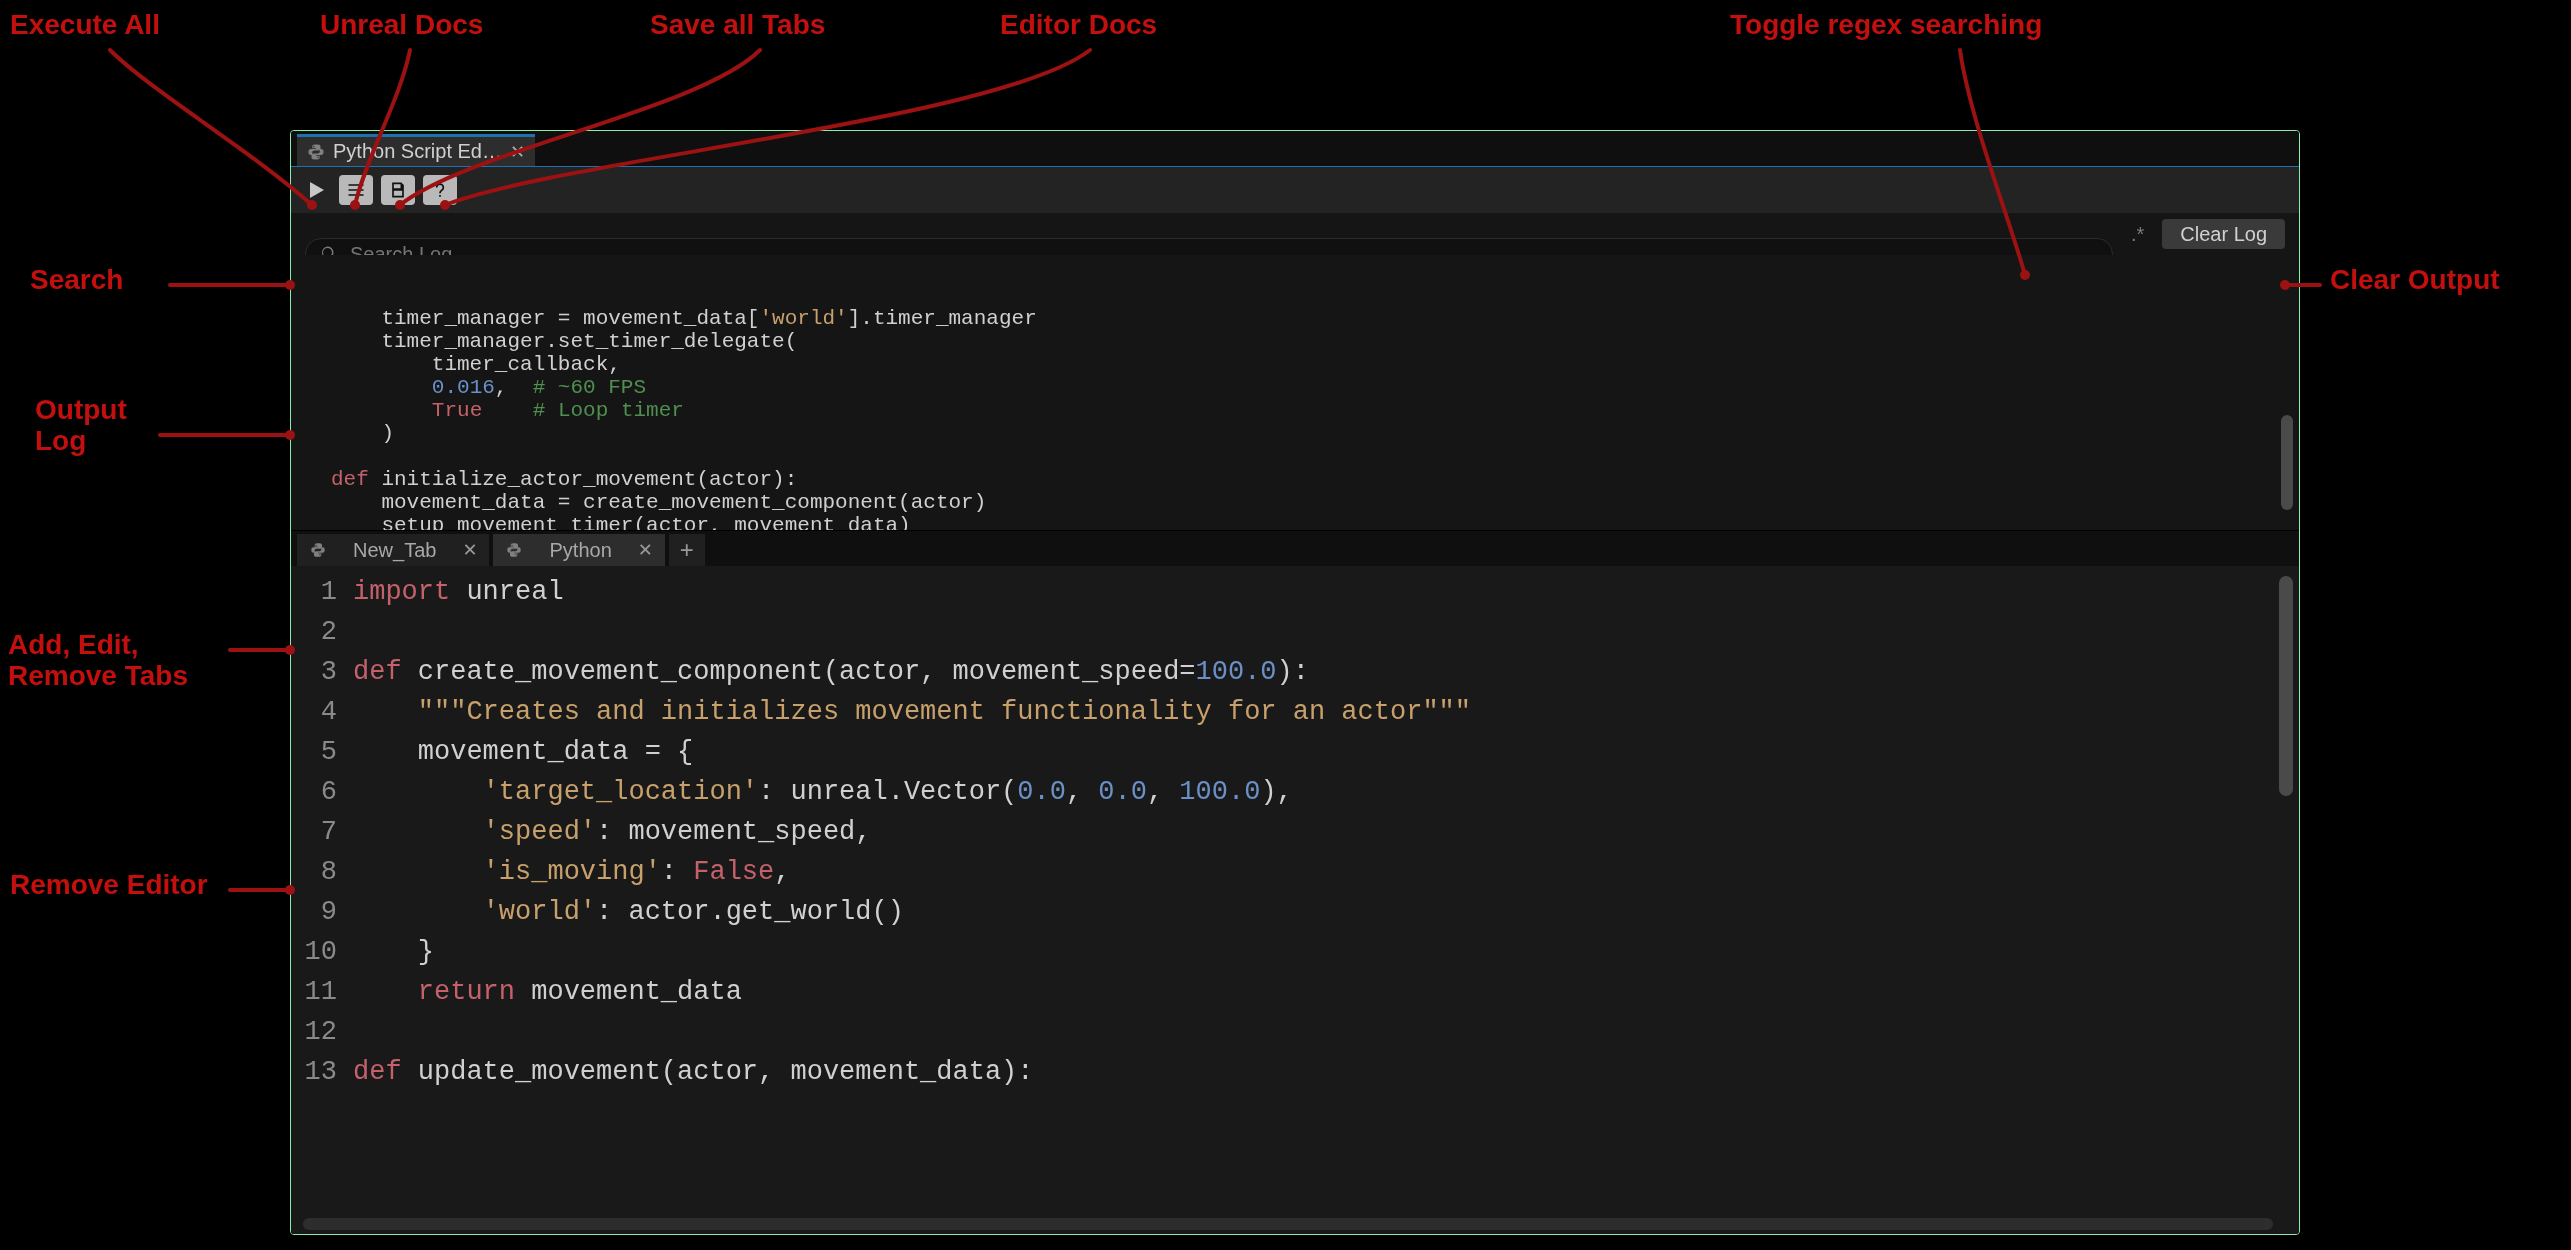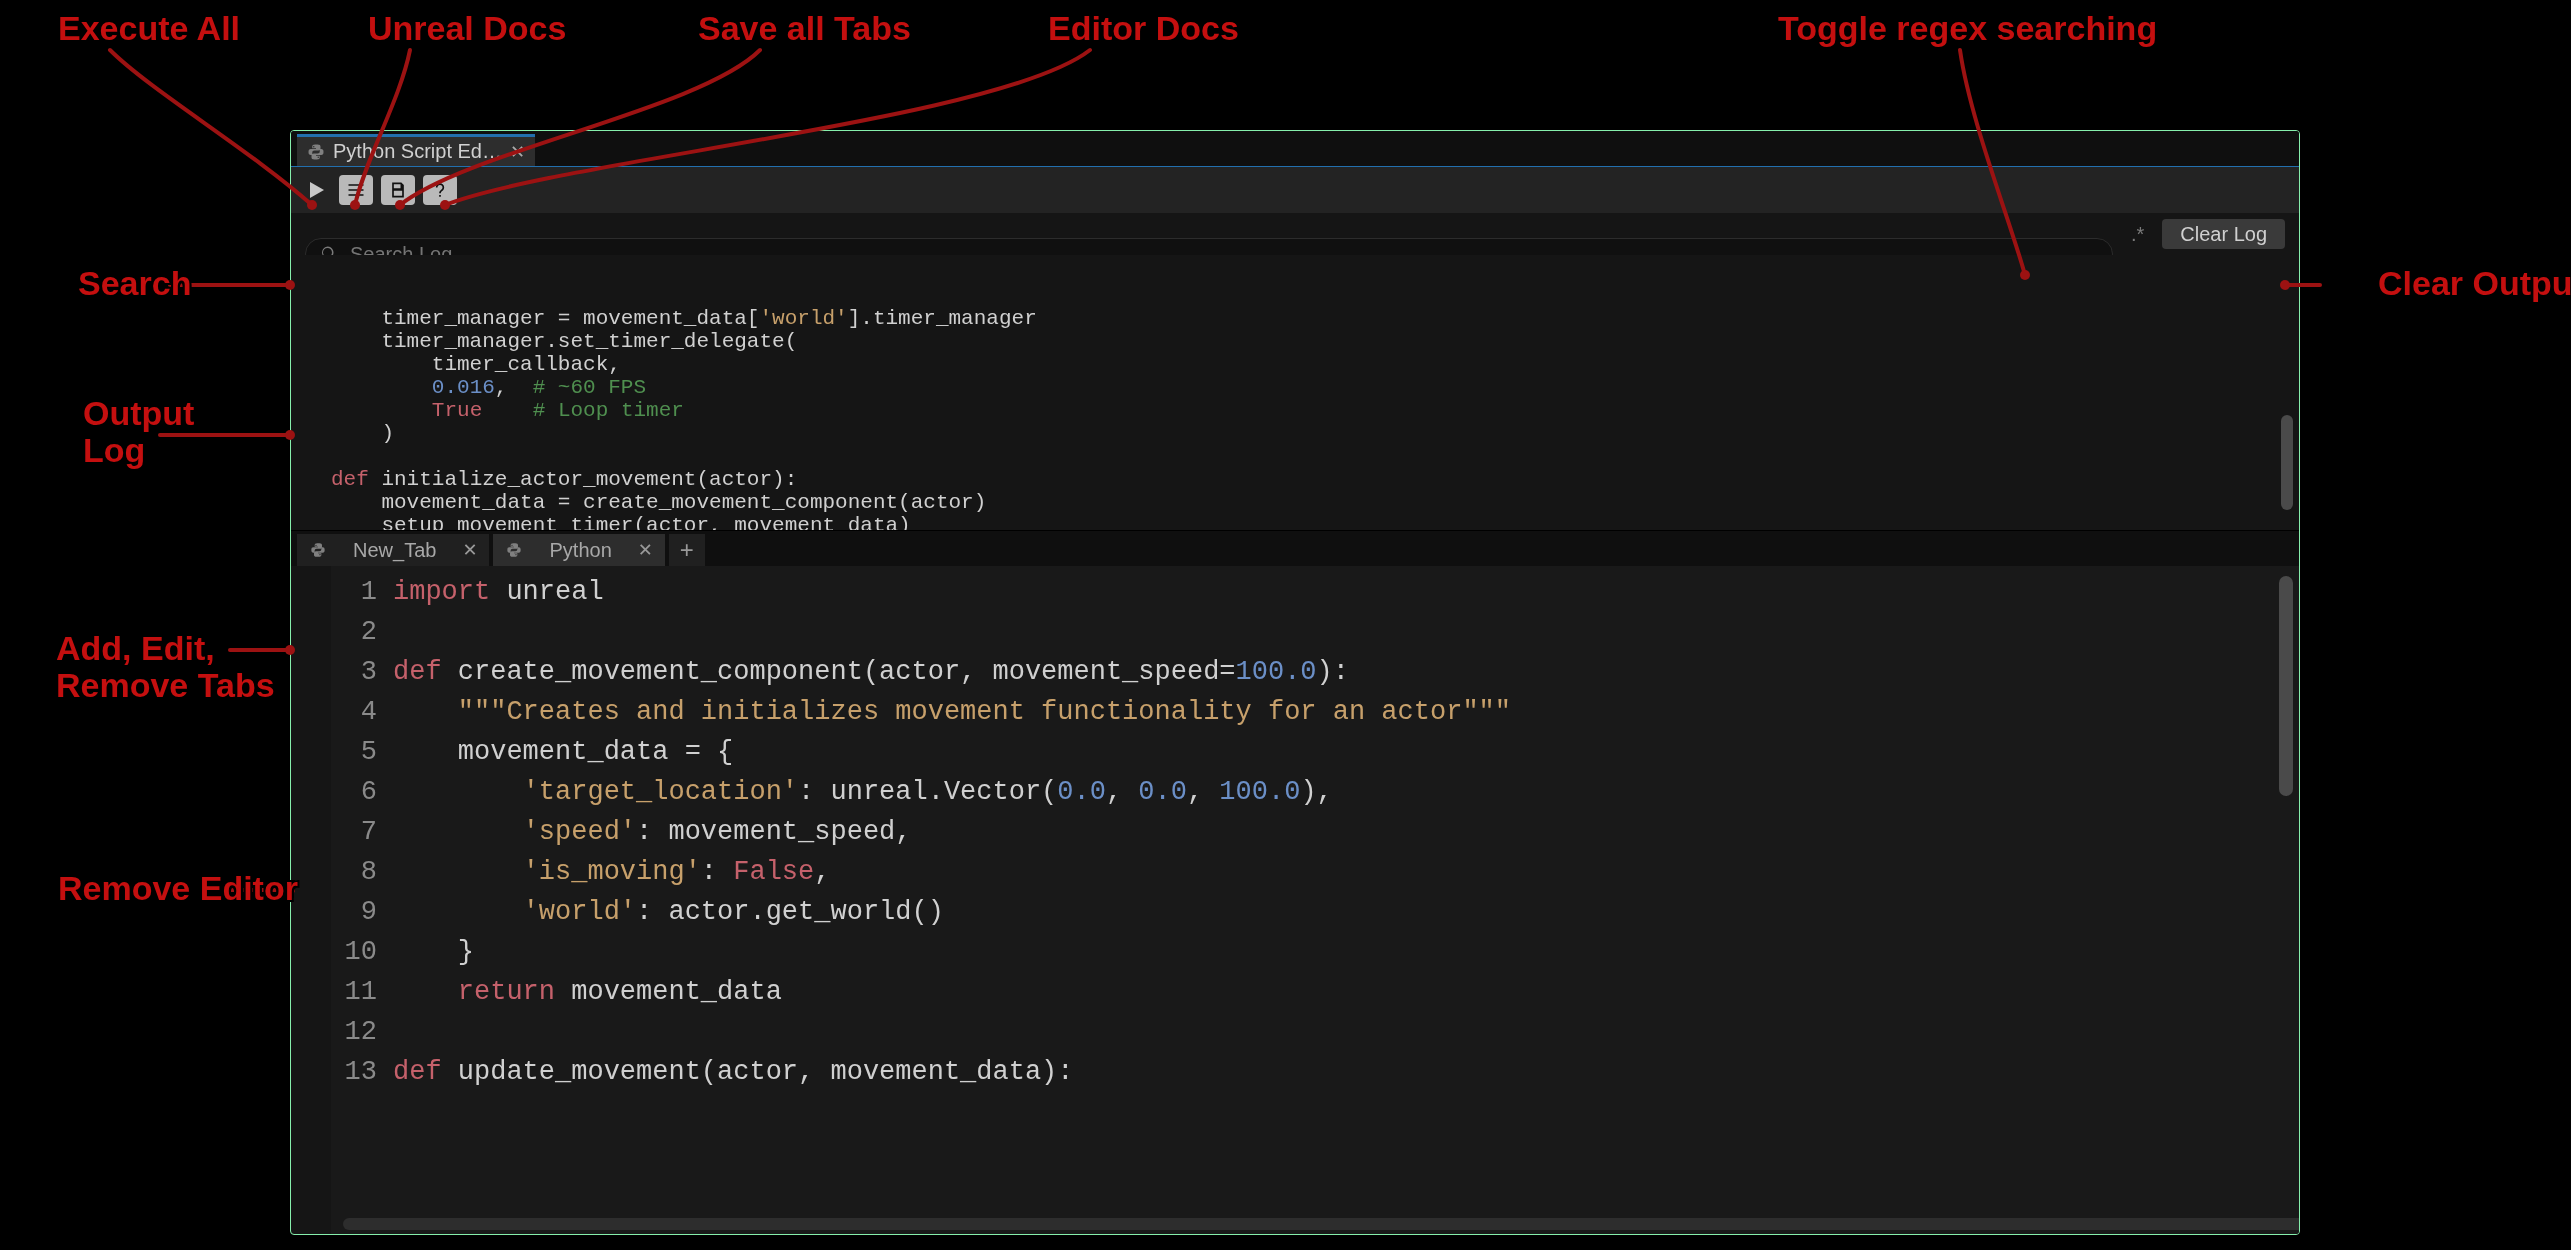--- a/index.html
+++ b/index.html
@@ -34,30 +34,29 @@
     width:2571px;
     height:1250px;
     position:relative;
     overflow:hidden;
   }
   
   .ann{
     position:absolute;
     color:var(--label);
     font-weight:700;
-    font-size:34px;
+    font-size:28px;
     line-height:1.1;
     text-shadow:
       -2px -2px 0 var(--label-shadow),
        2px -2px 0 var(--label-shadow),
       -2px  2px 0 var(--label-shadow),
        2px  2px 0 var(--label-shadow);
     white-space:pre;
     z-index:50;
-    margin-left:48px;
   }
   .ann.right{ text-align:left }
   svg.arrows{
     position:absolute;
     left:0;top:0;
     width:2571px;height:1250px;
     pointer-events:none;
     z-index:40;
   }
   
@@ -192,21 +191,20 @@
   
   .editor{
     flex:1;
     background:#191919;
     position:relative;
     font-family:"Consolas","Courier New",monospace;
     font-size:27px;
     line-height:40px;
     display:flex;
     overflow:hidden;
-    margin-left:40px;
   }
   .gutter{
     width:56px;
     text-align:right;
     padding:6px 10px 0 0;
     color:var(--lineno);
     background:#191919;
     user-select:none;
   }
   .code{

